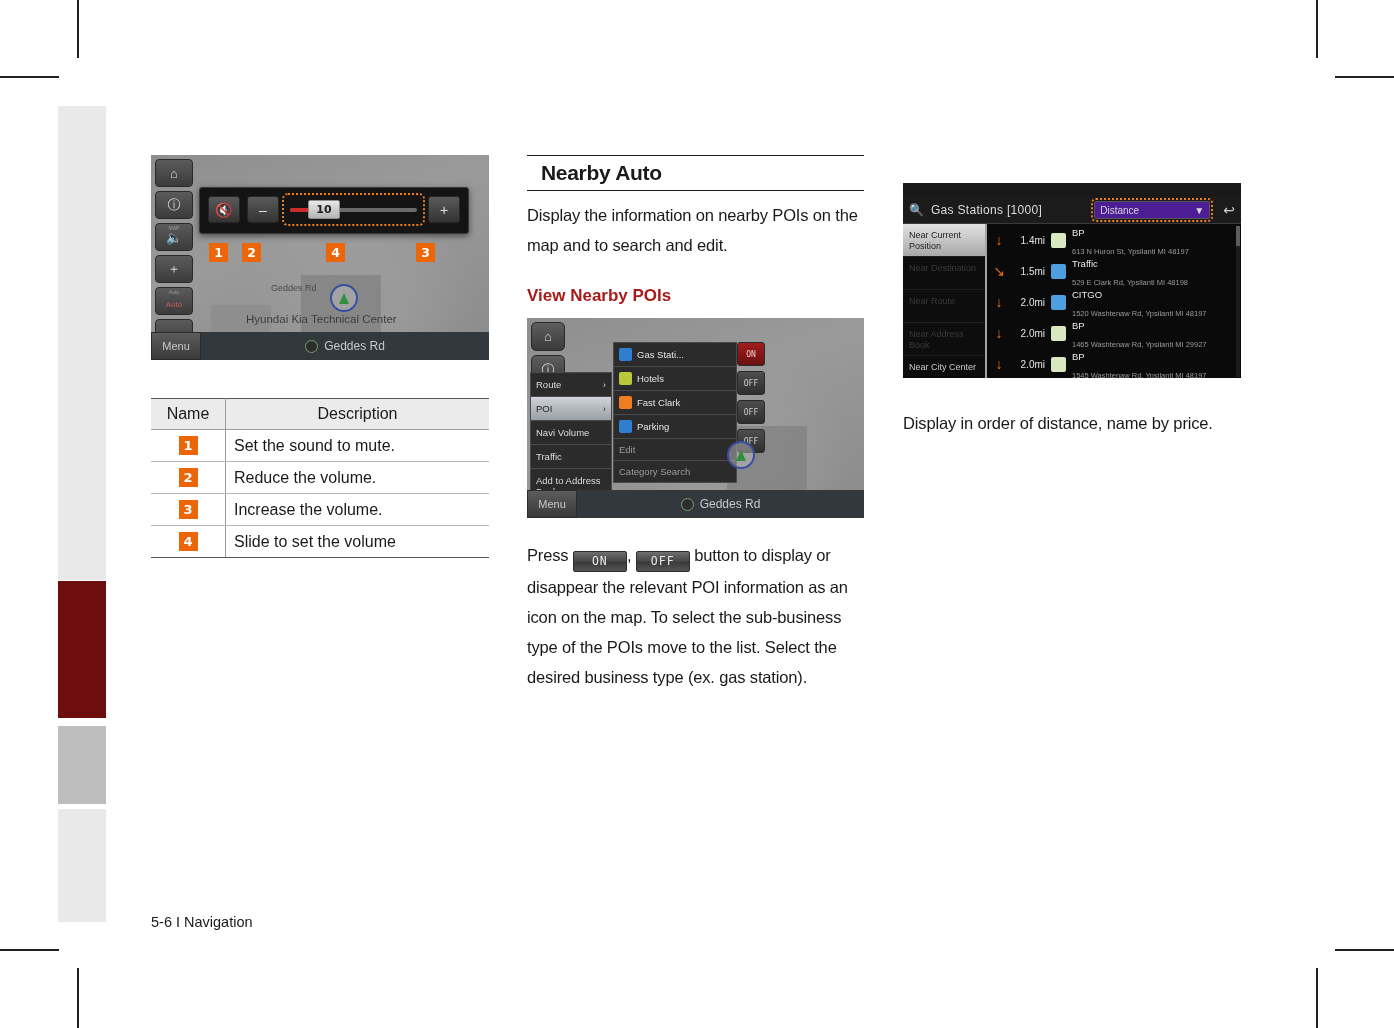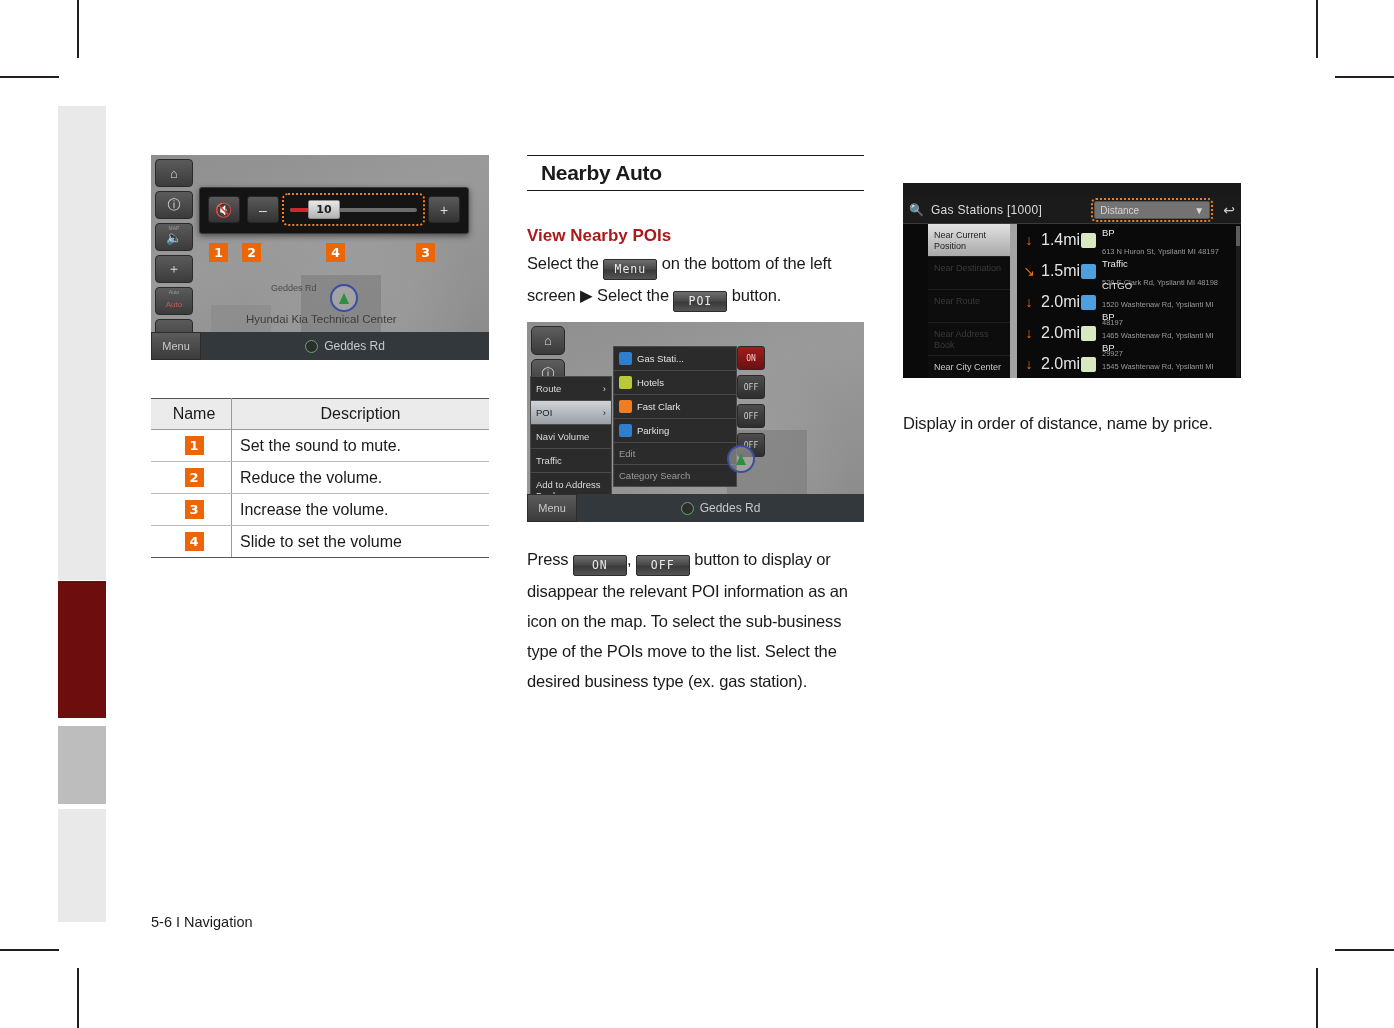--- a/index.html
+++ b/index.html
@@ -76,21 +76,21 @@
   }
   table.desc th{
     background:#ebebeb;font-weight:normal;font-size:16px;
     padding:6px 0;border-top:1.4px solid #555;border-bottom:1px solid #9a9a9a;
   }
   table.desc td{
     padding:6px 0 6px 8px;border-bottom:1px solid #b9b9b9;
     font-size:16px;
   }
   table.desc tr:last-child td{border-bottom:1.4px solid #555;}
-  table.desc .c-name{width:74px;text-align:center;padding-left:6px;border-right:1px solid #9a9a9a;}
+  table.desc .c-name{width:74px;text-align:center;padding-left:0;border-right:1px solid #9a9a9a;}
   table.desc th.c-name{border-right:1px solid #9a9a9a;}
   .numbox{
     display:inline-block;width:19px;height:19px;line-height:19px;
     background:#ec6608;color:#fff;font-size:13px;font-weight:bold;
     text-align:center;font-family:"DejaVu Sans", sans-serif;
   }
 
   
   .shot{position:relative;overflow:hidden;background:#8c8c8c;}
   #shot-volume{width:338px;height:205px;}
@@ -210,36 +210,36 @@
 
   
   #shot-gas{width:338px;height:195px;background:#0a0a0a;}
   .gas-top{height:14px;background:#191919;}
   .gas-head{
     height:26px;background:#1b1b1b;display:flex;align-items:center;
     padding:0 6px;gap:7px;border-bottom:1px solid #3a3a3a;
   }
   .gas-title{color:#dcdcdc;font-size:12px;letter-spacing:.3px;flex:1;}
   .gas-sort{
-    width:104px;height:16px;background:#737373;border:1px solid #555;border-radius:2px;
+    width:104px;height:16px;background:#4c1d95;border:1px solid #555;border-radius:2px;
     color:#d6d6d6;font-size:10px;display:flex;align-items:center;justify-content:space-between;
     padding:0 5px;outline:2px dotted #ef7d22;outline-offset:1px;
   }
   .gas-back{color:#cfcfcf;font-size:14px;padding-left:6px;}
   .gas-body{display:flex;height:155px;}
-  .gas-side{width:82px;background:#0d0d0d;border-right:7px solid #a3a3a3;margin-left:25px;}
+  .gas-side{width:82px;background:#0d0d0d;border-right:2px solid #a3a3a3;}
   .gas-side-item{
     padding:6px 6px;font-size:9px;line-height:11px;color:#c9c9c9;border-bottom:1px solid #1f1f1f;height:20px;
   }
   .gas-side-item.sel{background:linear-gradient(180deg,#e2e2e2,#a8a8a8);color:#1d1d1d;}
   .gas-side-item.dim{color:#3a3a3a;}
   .gas-list{flex:1;position:relative;}
   .gas-row{display:flex;align-items:center;gap:6px;padding:4px 6px 3px;height:24px;}
   .arrow{color:#f0700f;font-size:14px;width:12px;text-align:center;}
-  .dist{color:#e4e4e4;font-size:16px;width:34px;text-align:right;}
+  .dist{color:#e4e4e4;font-size:10px;width:34px;text-align:right;}
   .brand-ico{width:15px;height:15px;border-radius:2px;flex:none;}
   .gas-names{flex:1;overflow:hidden;}
   .gas-name{color:#e9e9e9;font-size:9.5px;line-height:10px;}
   .gas-addr{color:#9a9a9a;font-size:7.5px;line-height:9px;}
   .scroll-rail{position:absolute;right:1px;top:2px;width:4px;bottom:2px;background:#1c1c1c;}
   .scroll-thumb{position:absolute;right:1px;top:2px;width:4px;height:20px;background:#5d5d5d;}
 
   
   .footer{
     position:absolute;left:151px;bottom:98px;font-size:14.5px;color:#1a1a1a;
@@ -345,32 +345,28 @@
       </tbody>
     </table>
   </div>
 
   <div class="col col-mid">
 
     <div class="sec-head">
       <h2>Nearby Auto</h2>
     </div>
 
+    <div class="btext">
+      <p>Display the information on nearby POIs on the map and to search and edit.</p>
+    </div>
 
     <div class="gap"></div>
 
     <div class="sub-head">View Nearby POIs</div>
 
-    <div class="btext">
-      <span>Select the</span>
-      <span class="keybtn">Menu</span>
-      <span>on the bottom of the left screen ▶ Select the</span>
-      <span class="keybtn">POI</span>
-      <span>button.</span>
-    </div>
 
     <div style="height:10px;"></div>
 
     <div class="shot" id="shot-poi">
       <div class="map-bg"></div>
       <div class="map-block" style="left:200px;top:108px;width:80px;height:64px;"></div>
 
       <div class="poi-rail">
         <div class="poi-railbtn">⌂</div>
         <div class="poi-railbtn">ⓘ</div>

